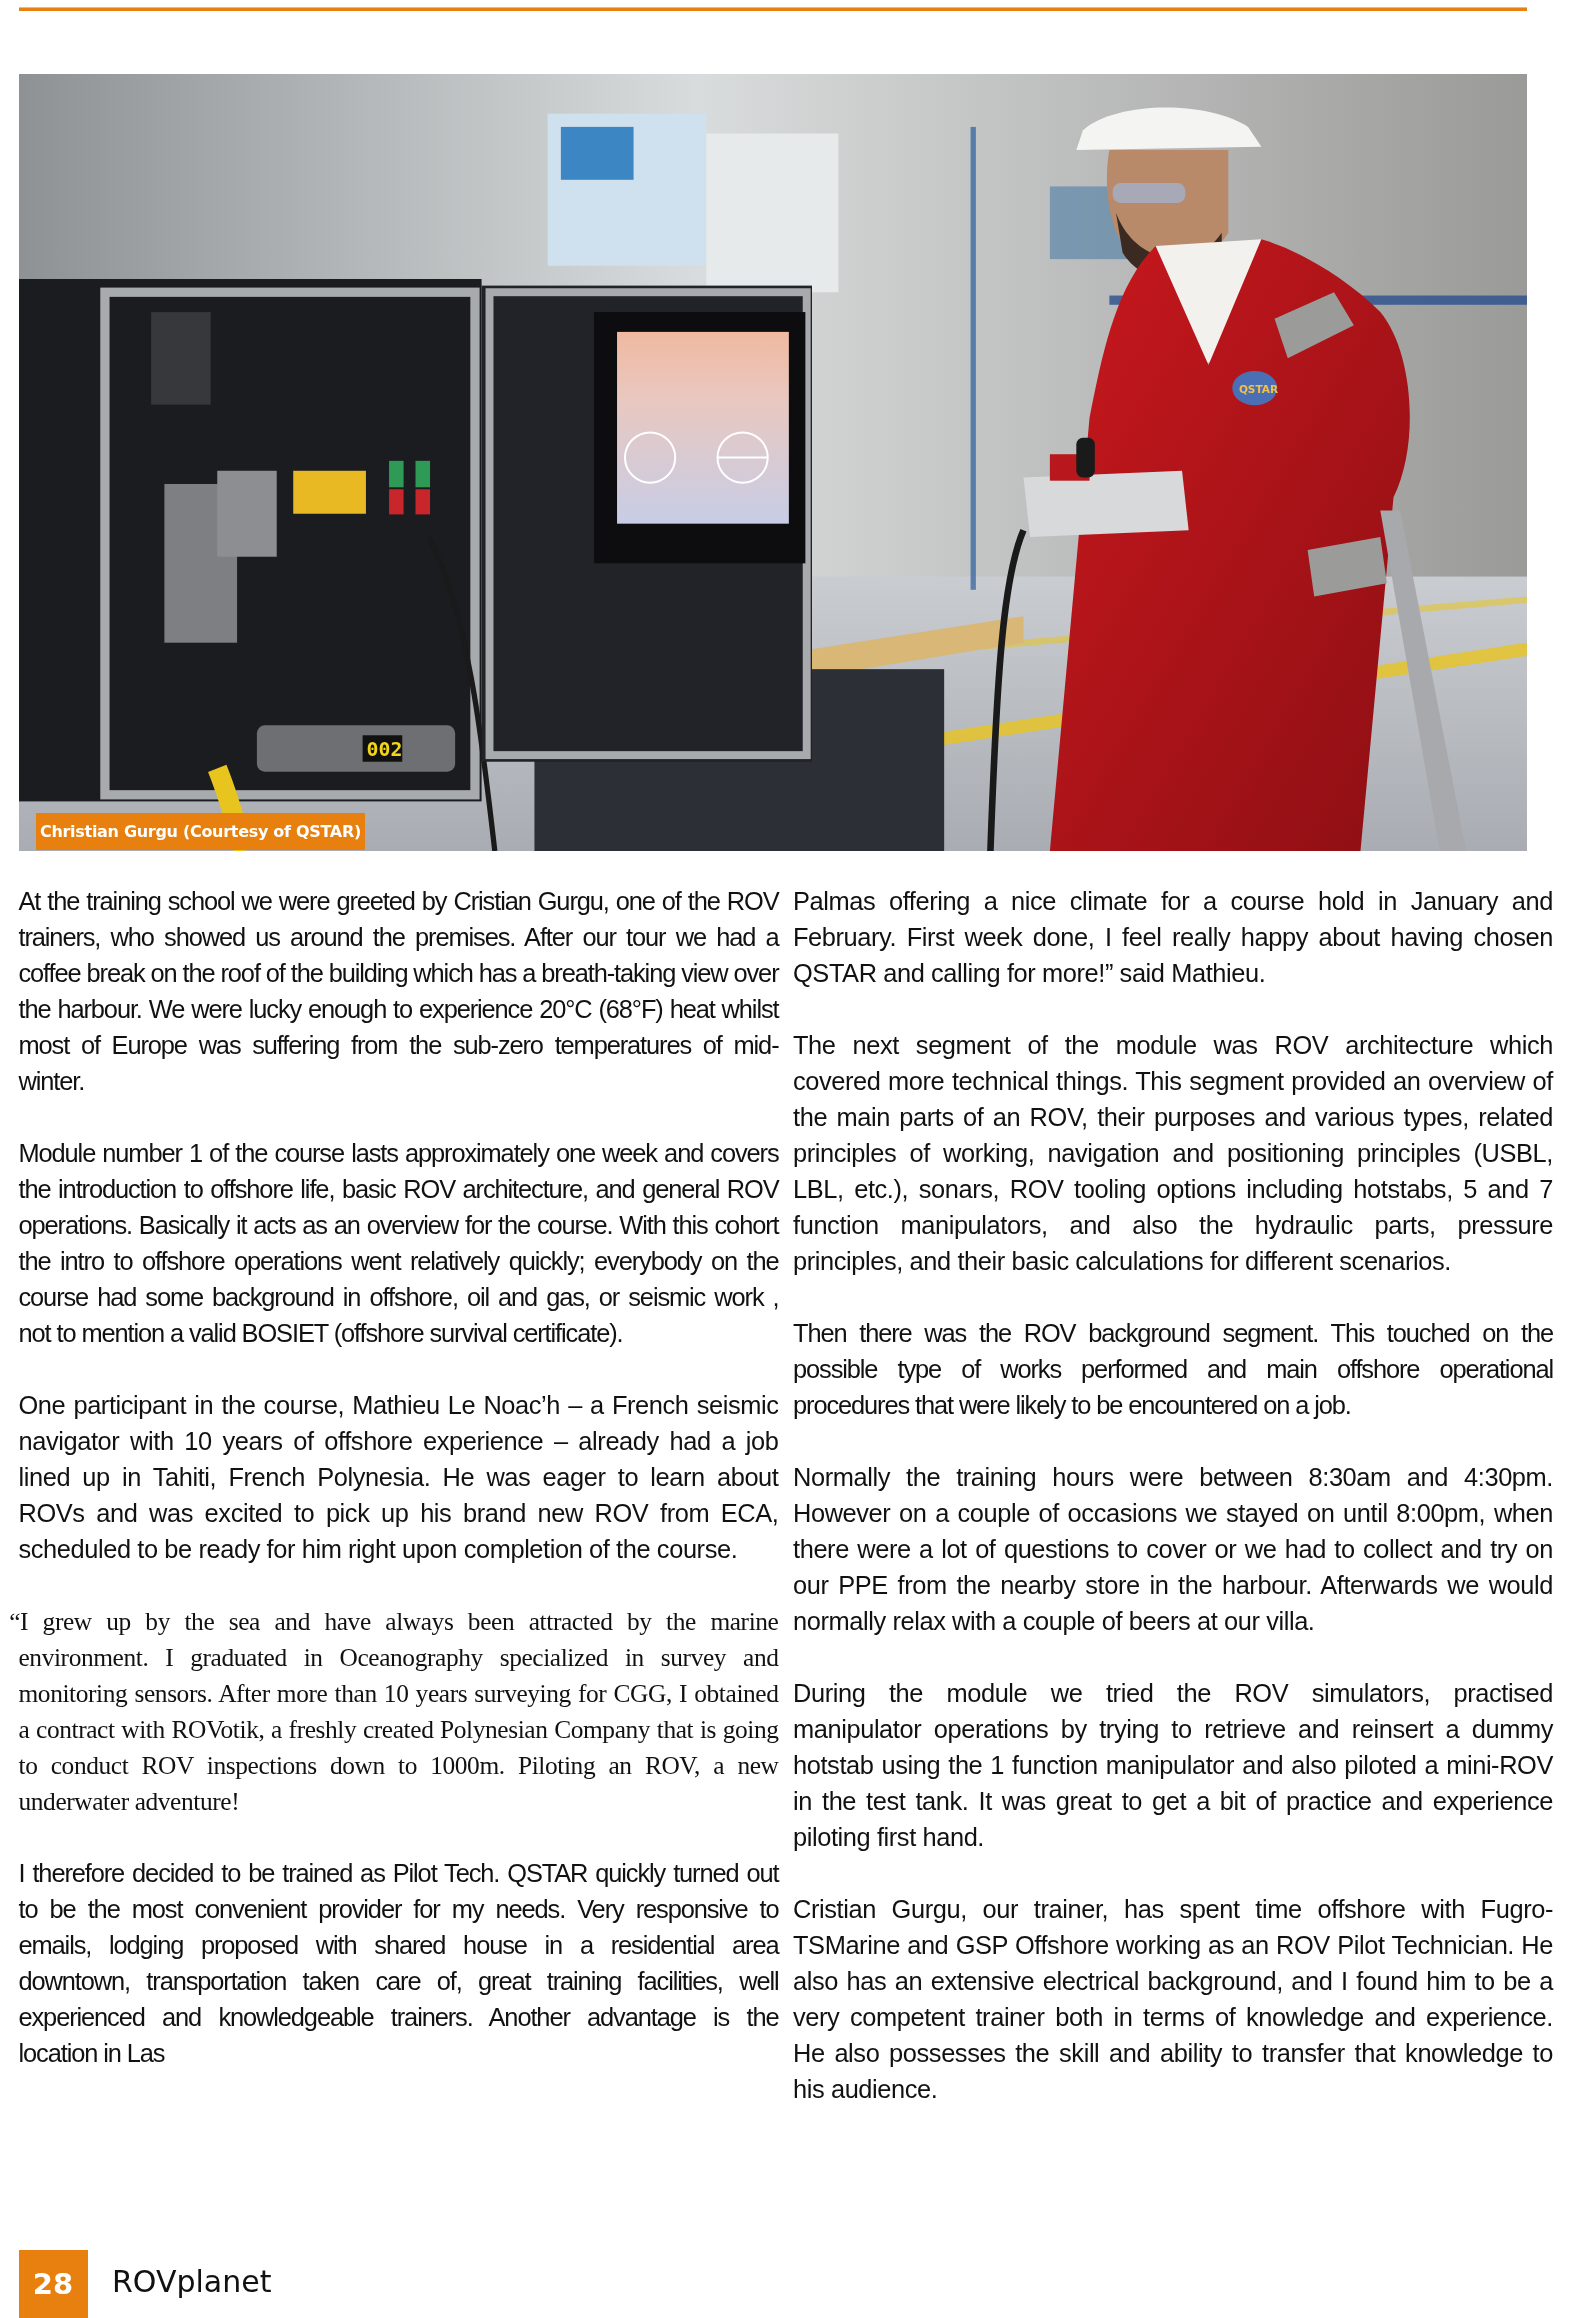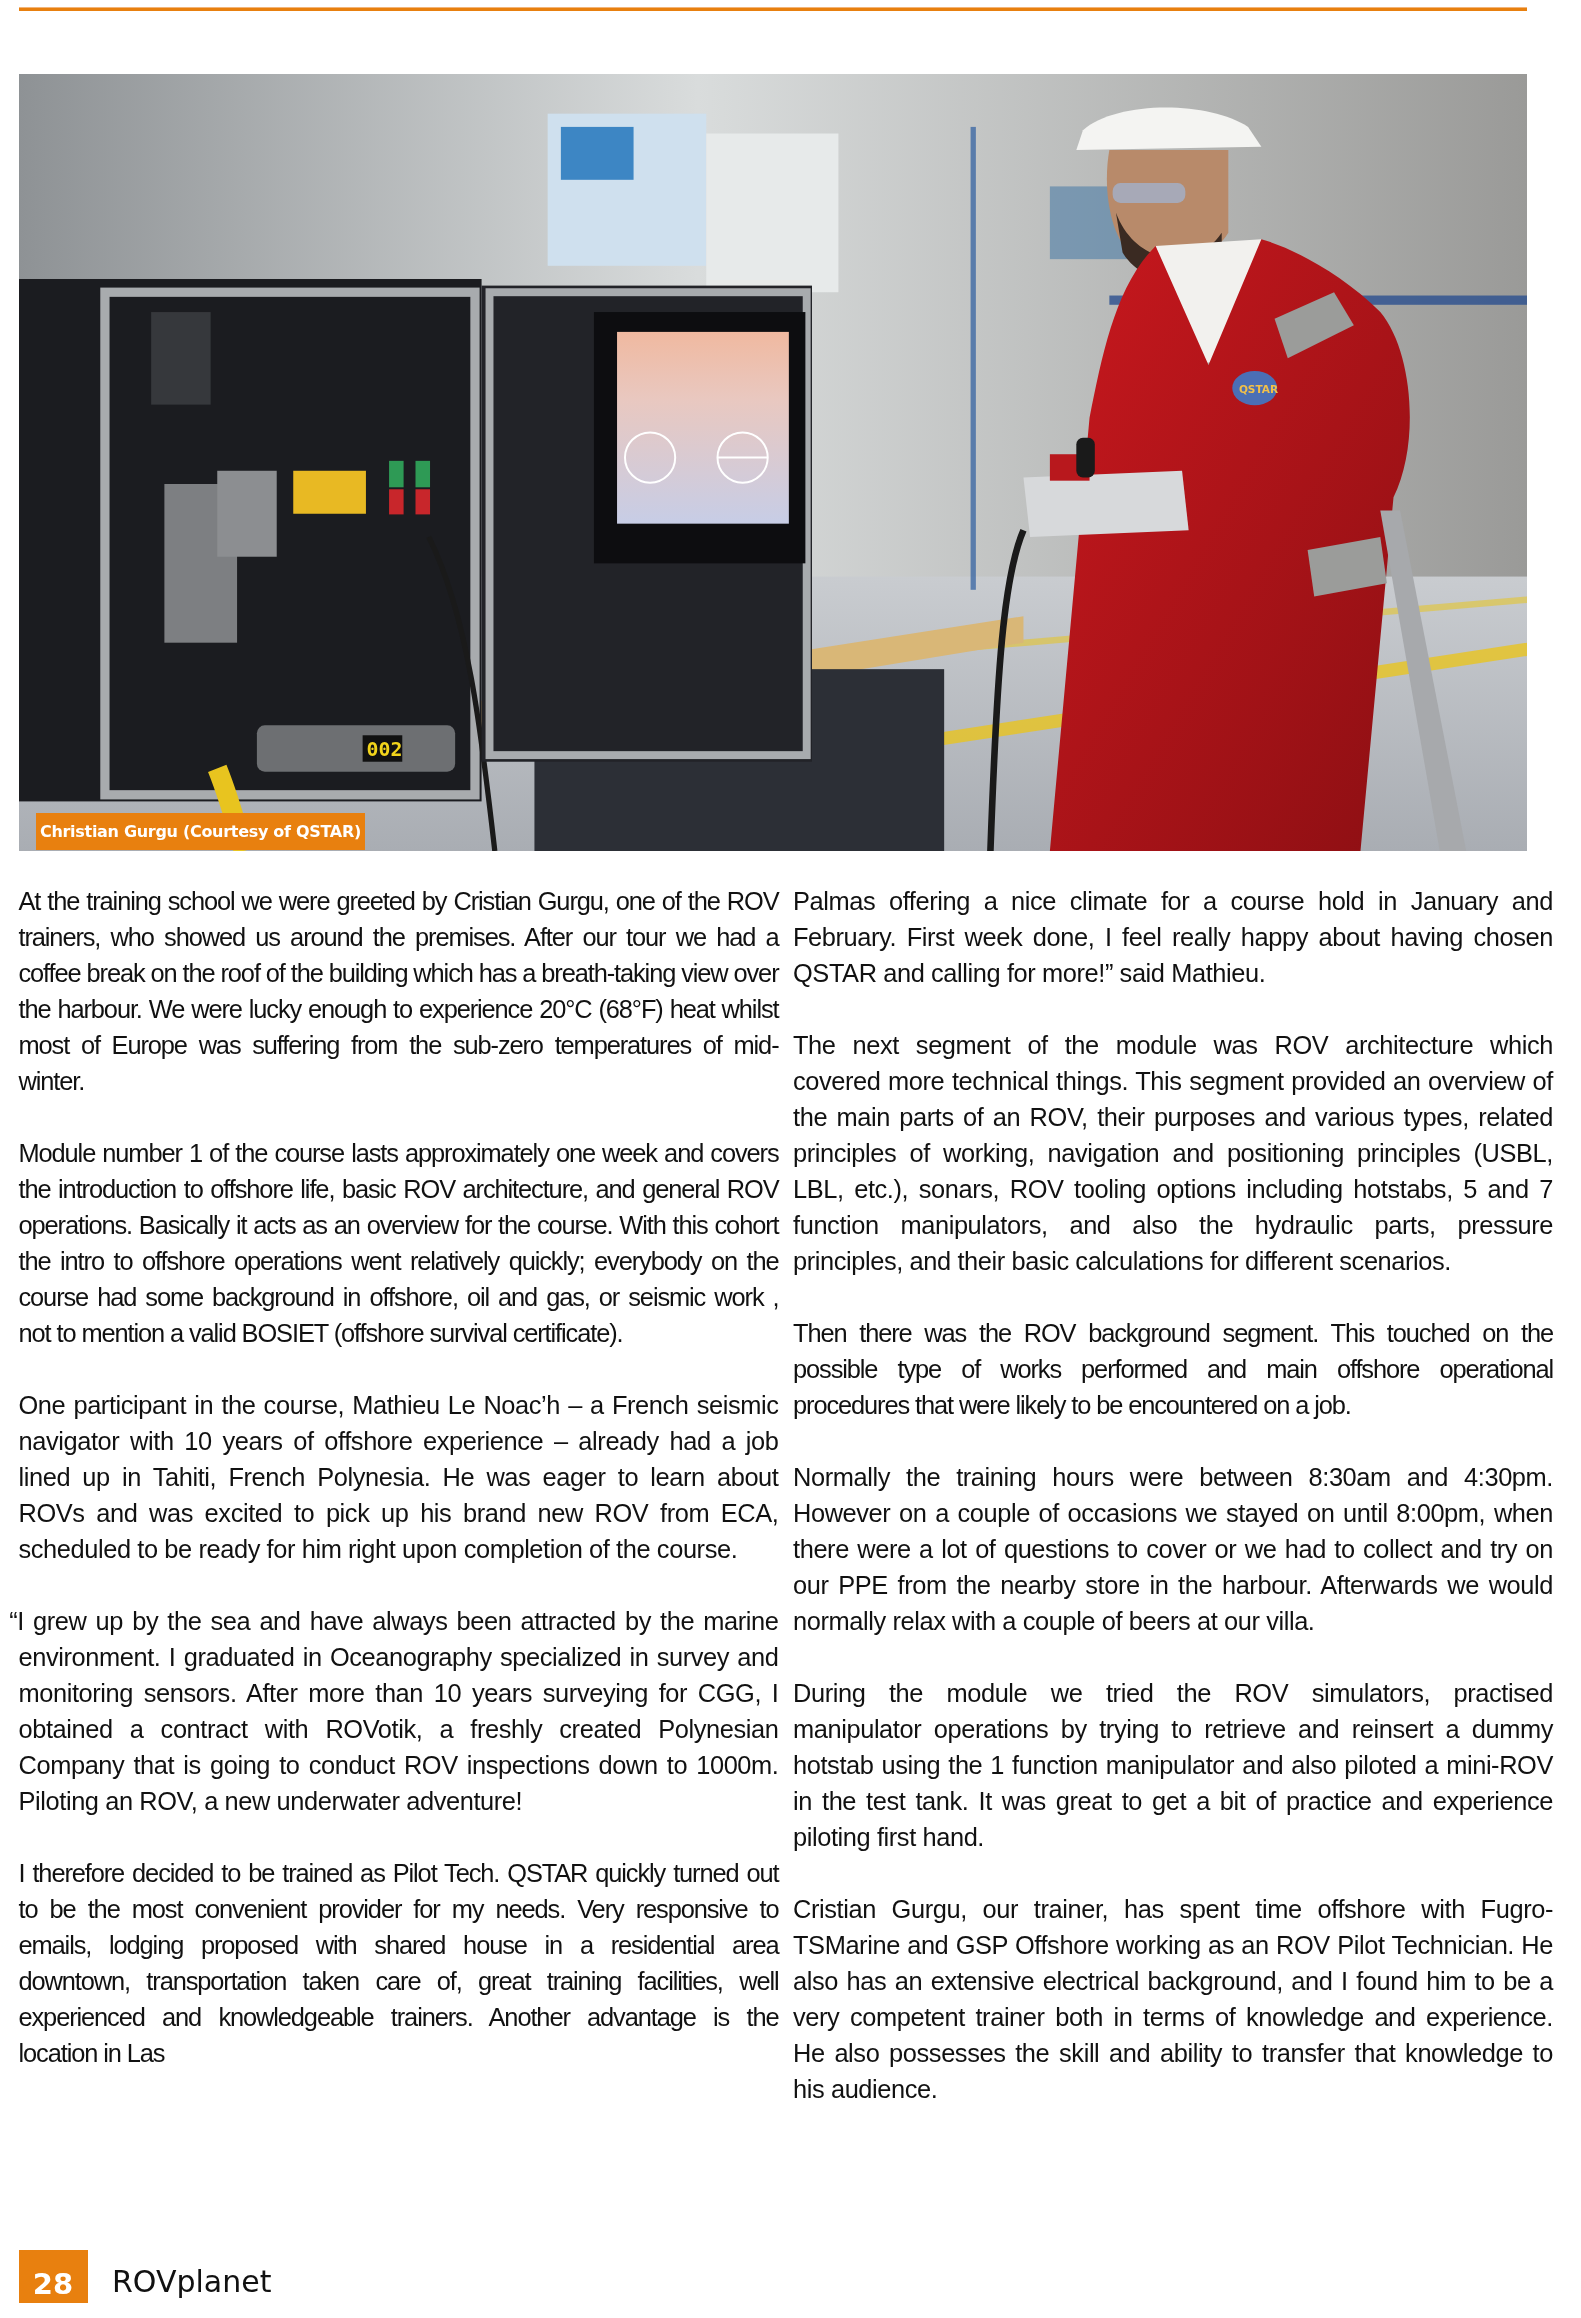--- a/index.html
+++ b/index.html
@@ -15,23 +15,23 @@
 
   .caption { position: absolute; left: 36px; top: 813px; background: #e8800f; color: #fff;
              font-family: "DejaVu Sans", sans-serif; font-weight: bold; font-size: 16px;
              line-height: 21px; padding: 8px 4px; letter-spacing: -0.3px; }
 
   .col { position: absolute; top: 883px; width: 760px; font-size: 25.4px; line-height: 36px; }
   .col.left { left: 18.5px; }
   .col.right { left: 793px; }
   .col p { margin: 0 0 36px 0; text-align: justify; letter-spacing: -0.4px; }
   .col p.tight { letter-spacing: -1.1px; }
-  .col p.quote { text-indent: -9.3px; }
+  .col p.quote { text-indent: -9.3px; font-family: Liberation Serif, serif; }
 
-  .footer-num { position: absolute; left: 18.5px; top: 2250px; width: 69px; height: 53px;
+  .footer-num { position: absolute; left: 18.5px; top: 2250px; width: 69px; height: 69px;
                 background: #e8800f; color: #fff; font-family: "DejaVu Sans", sans-serif;
                 font-weight: bold; font-size: 29px; line-height: 69px; text-align: center; }
   .footer-mag { position: absolute; left: 112px; top: 2259px; font-size: 30px; line-height: 46px;
                 font-family: "DejaVu Sans", sans-serif; color: #111; }
 </style>
 </head>
 <body>
 
 <div class="top-rule"></div>
 

